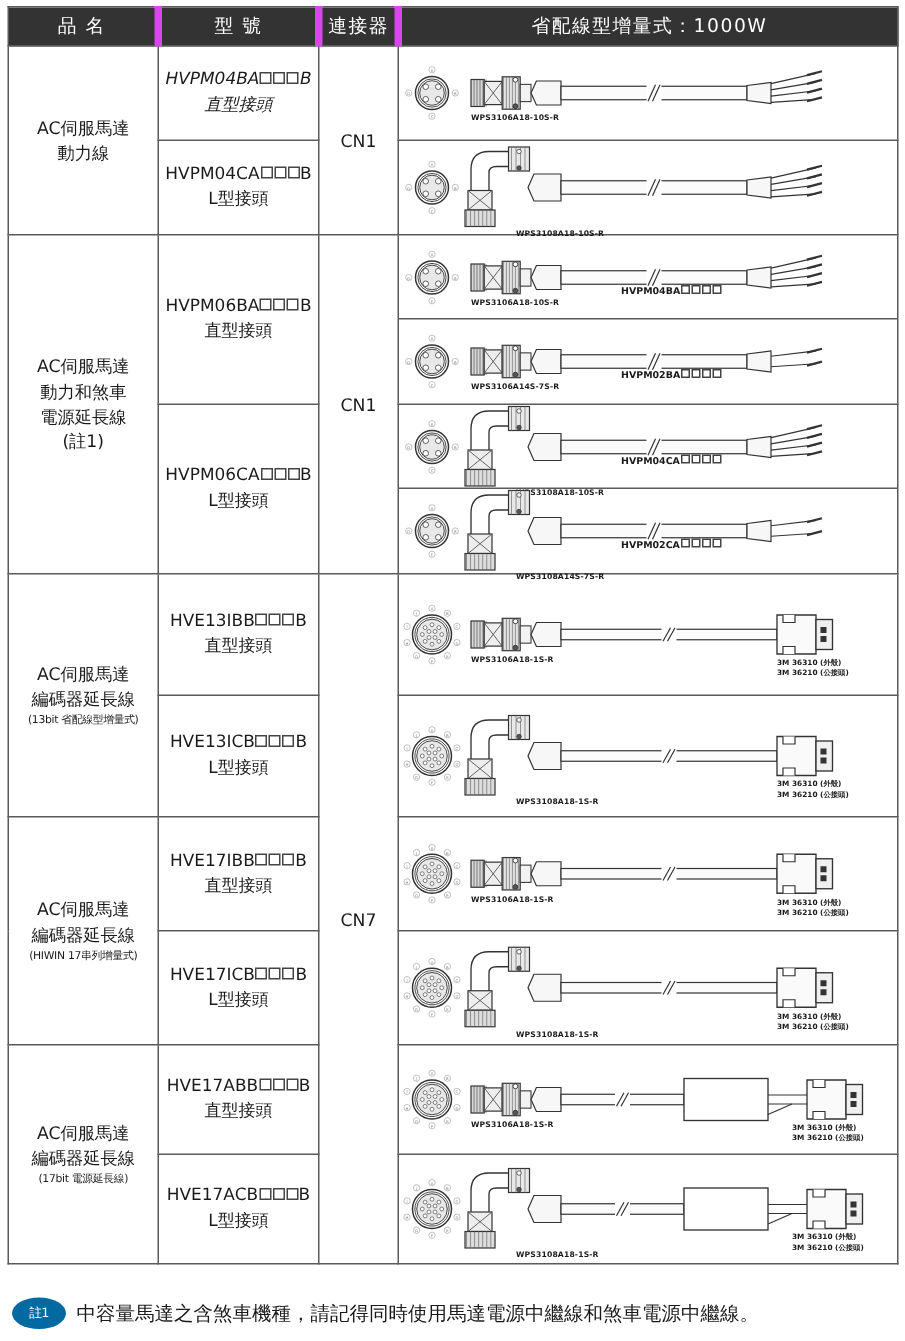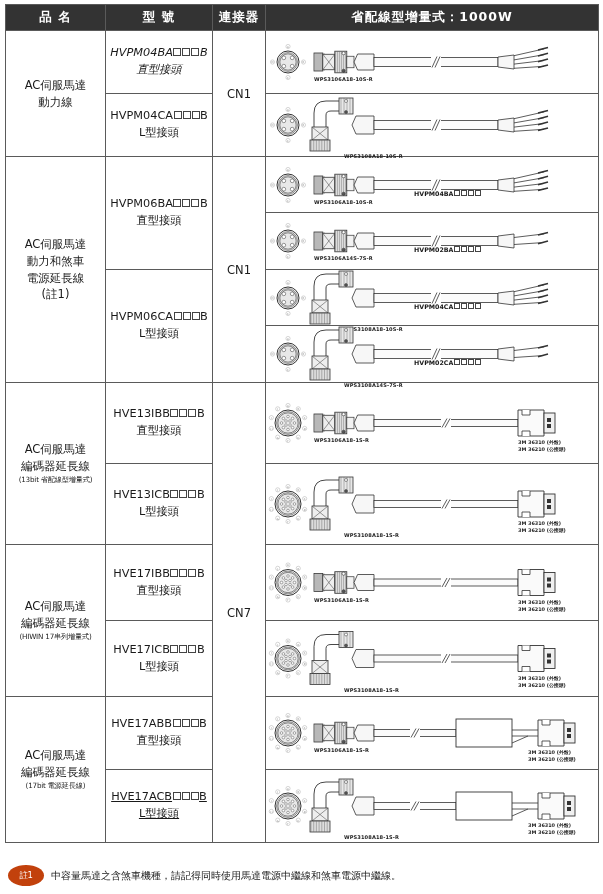--- a/index.html
+++ b/index.html
@@ -10,25 +10,25 @@
     color: #1a1a1a;
     overflow: hidden;
   }
   .page { width: 603px; height: 894px; position: relative; padding: 4px 5px 0 5px; }
 
   table.spec { border-collapse: collapse; width: 593px; table-layout: fixed; }
   table.spec td, table.spec th { border: 1px solid #5a5a5a; vertical-align: middle; }
 
   thead th {
     background: #333333; color: #ffffff;
-    font-size: 12.5px; font-weight: bold; letter-spacing: 1px;
+    font-size: 12.5px; font-weight: normal; letter-spacing: 1px;
     height: 26px; text-align: center;
     border: 1px solid #333333;
   }
-  thead th.sep { border-left: 1px solid #d946ef; }
+  thead th.sep { border-left: 5px solid #d946ef; }
 
   td.name-cell {
     text-align: center; font-size: 11.5px; line-height: 1.45;
     padding: 2px 1px;
   }
   td.name-cell .sub { font-size: 7.2px; letter-spacing: -0.2px; display:block; margin-top:1px;}
 
   td.model-cell {
     text-align: center; font-size: 11.3px; line-height: 1.5;
     padding: 3px 2px;
@@ -54,25 +54,25 @@
   .lbl-mid { position:absolute; font-size: 6.3px; font-weight:bold; white-space:nowrap;}
   .lbl-mid .sqr { width:6px; height:6px; vertical-align:0; }
   .lbl-3m { position:absolute; font-size:4.9px; font-weight:bold; line-height:1.5; white-space:nowrap; text-align:left;}
 
   .note {
     position: absolute; left: 8px; bottom: 8px;
     display: flex; align-items: center; gap: 7px;
   }
   .note-badge {
     width: 36px; height: 21px; border-radius: 50%;
-    background: #c2410c; color: #fff;
+    background: #0369a1; color: #fff;
     font-size: 8.5px; display:flex; align-items:center; justify-content:center;
     flex: 0 0 auto; letter-spacing: -0.5px; text-align: center;
   }
-  .note-text { font-size: 10px; color: #1a1a1a; }
+  .note-text { font-size: 13px; color: #1a1a1a; }
 </style>
 </head>
 <body>
 
 <div class="page">
 
 <table class="spec">
   <colgroup>
     <col style="width:100px">
     <col style="width:107px">
@@ -878,21 +878,21 @@
                   <rect x="301" y="31" width="4" height="4" fill="#333"></rect>
                   <rect x="301" y="37" width="4" height="4" fill="#333"></rect>
                 </svg>
                 <div class="lbl" style="left:48px; top:50px">WPS3106A18-1S-R</div>
                 <div class="lbl-3m" style="left:262px; top:52px">3M 36310 (外殼)<br>3M 36210 (公接頭)</div>
               </div>
             </div>
           </td>
         </tr>
         <tr>
-          <td class="model-cell" style="height: 72px; text-decoration: underline;">
+          <td class="model-cell" style="height: 72px;">
             <div class="boxes">HVE17ACB<span class="sqr"></span><span class="sqr"></span><span class="sqr"></span>B</div>
             <div>L型接頭</div>
           </td>
           <td class="dia-cell">
             <div class="dia-group">
               <div class="dia-row" style="height:72px">
                 <svg class="cable" width="331" height="72" viewBox="0 0 331 72">
                   <circle cx="22" cy="36" r="13" fill="none" stroke="#333" stroke-width="1"></circle>
                   <circle cx="22" cy="36" r="11.4" fill="none" stroke="#333" stroke-width="0.6"></circle>
                   <circle cx="22" cy="36" r="10.2" fill="#e8e8e8" stroke="#333" stroke-width="0.6"></circle>

